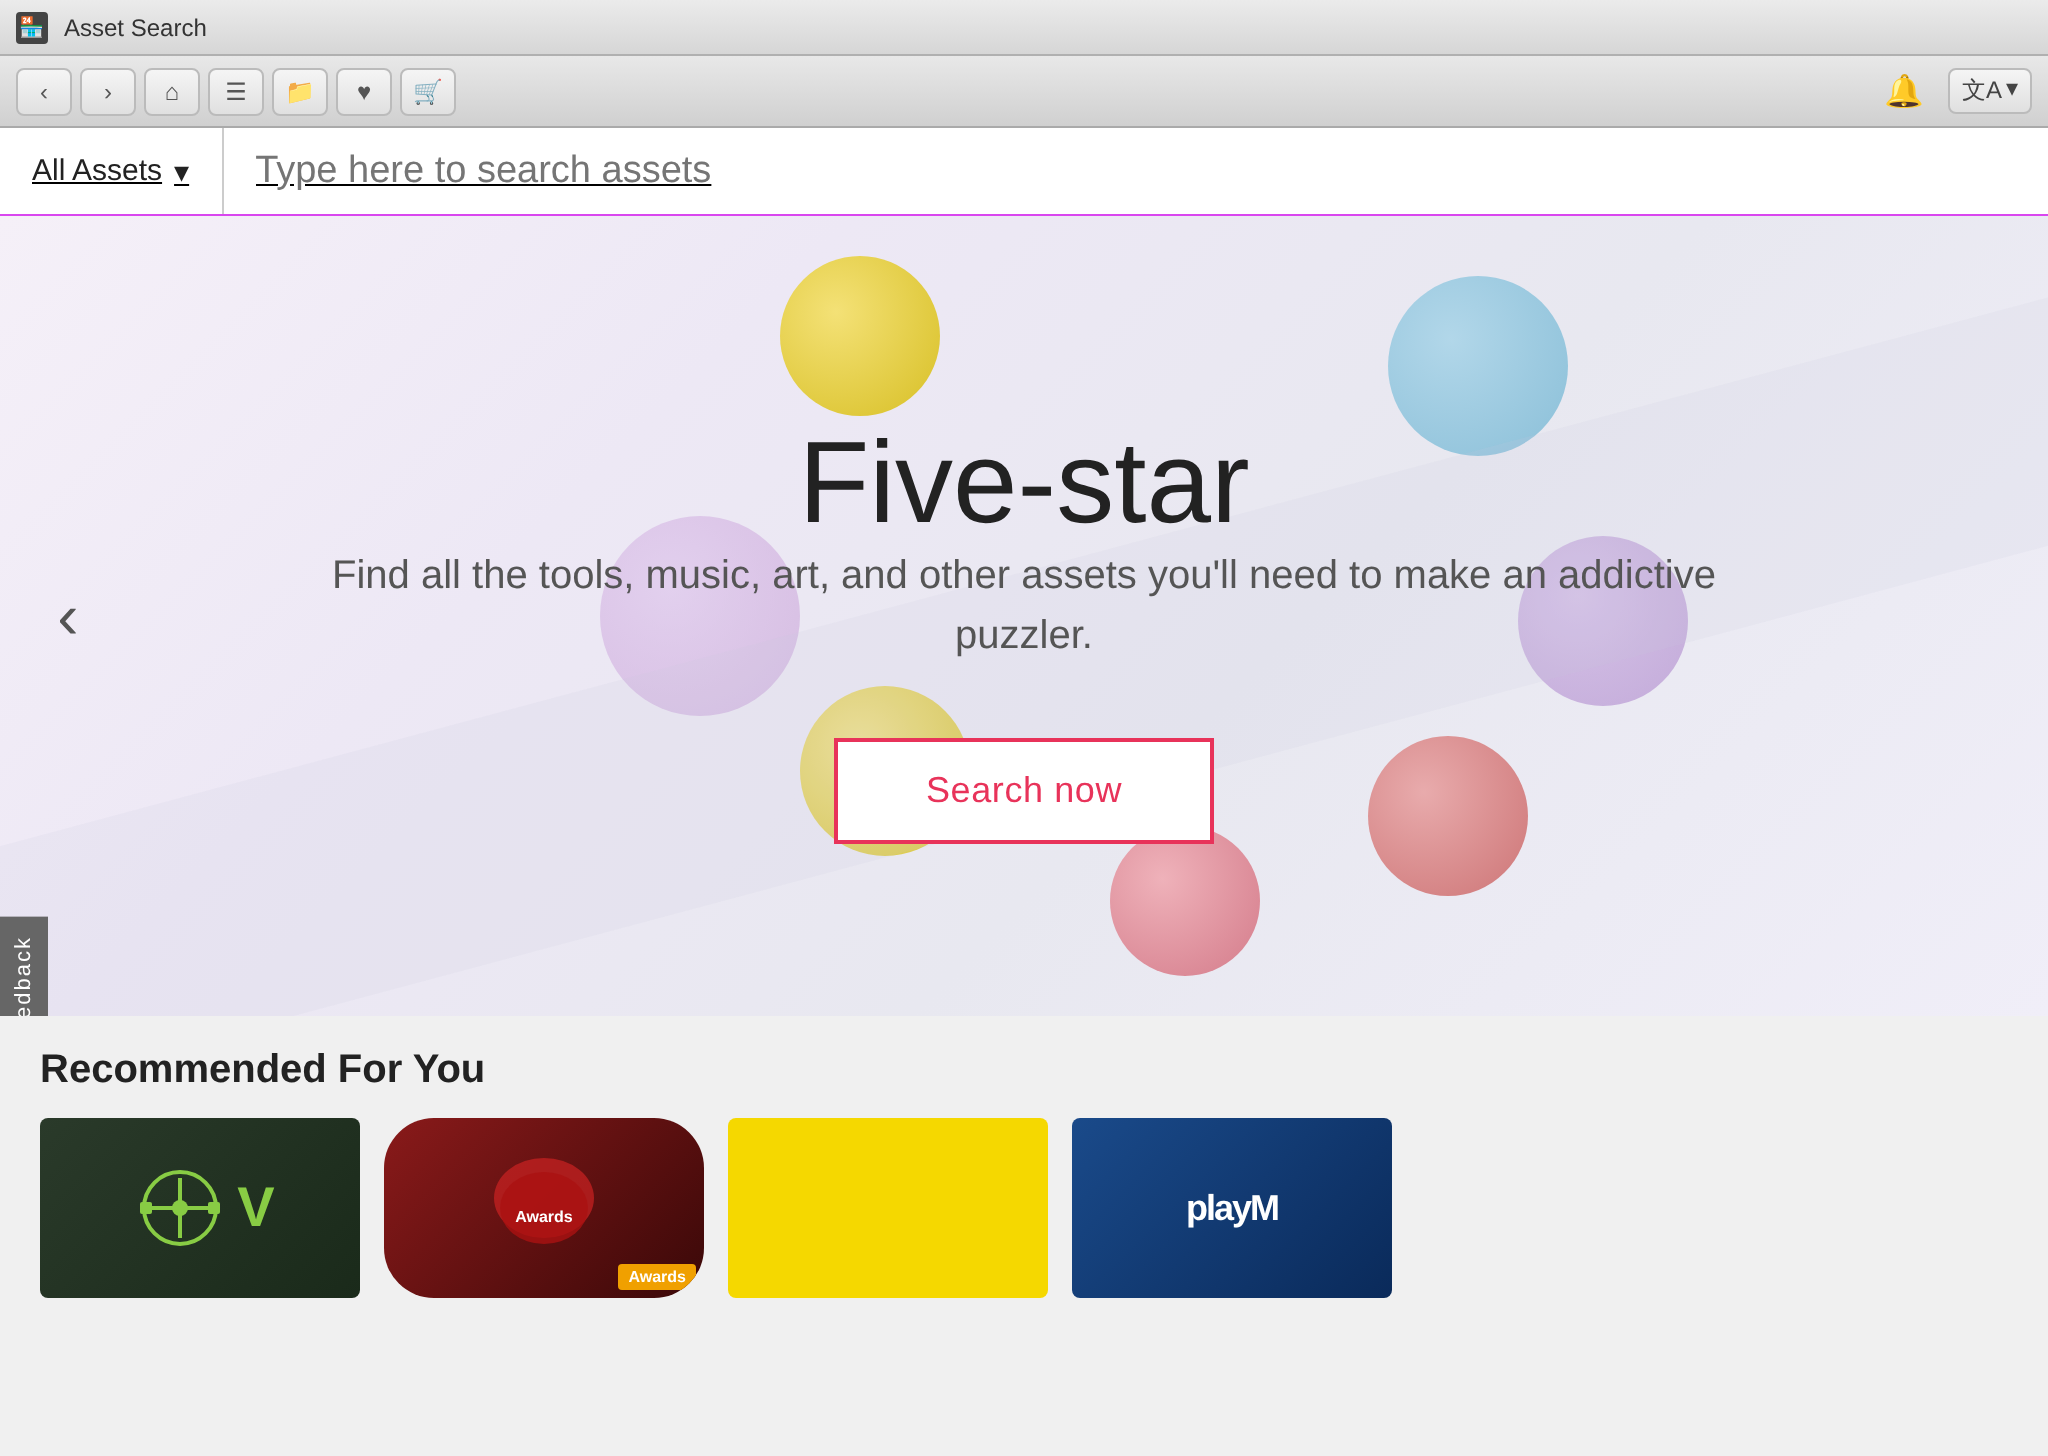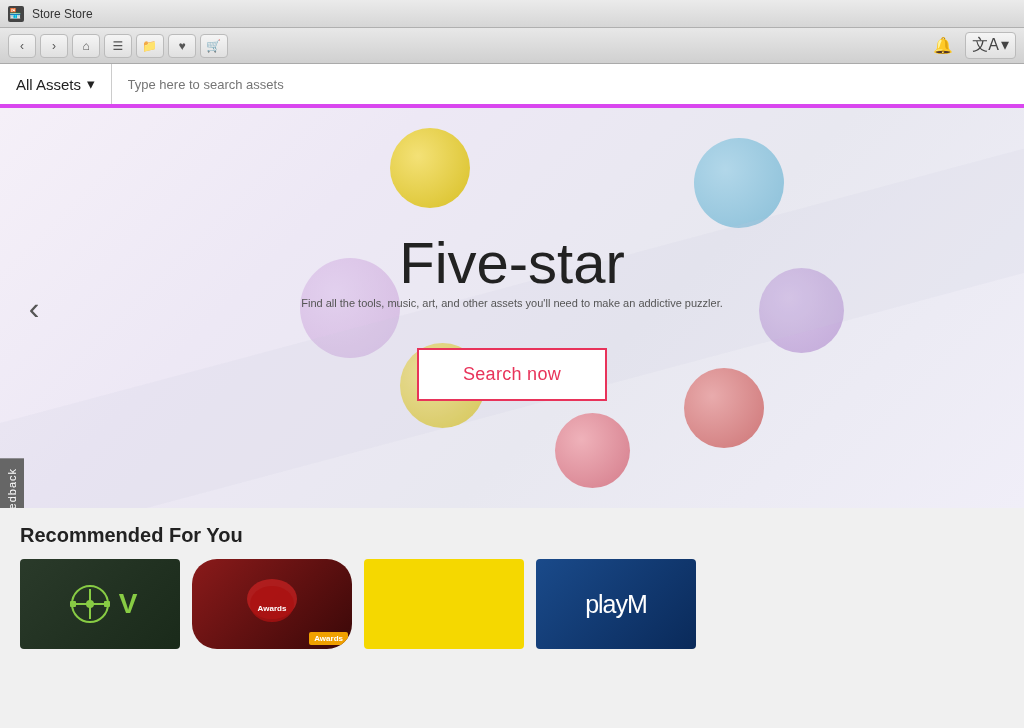--- a/index.html
+++ b/index.html
@@ -50,48 +50,49 @@
       display: flex; align-items: center; gap: 8px;
     }
     .nav-icon-btn {
       width: 28px; height: 24px;
       display: flex; align-items: center; justify-content: center;
       cursor: pointer;
       font-size: 16px; color: #444;
     }
     .lang-btn {
       display: flex; align-items: flex-start; gap: 2px;
-      font-size: 16px; color: #444; cursor: pointer;
+      font-size: 12px; color: #444; cursor: pointer;
       padding: 2px 6px;
       background: linear-gradient(to bottom, #f5f5f5, #e0e0e0);
       border: 1px solid #bbb;
       border-radius: 4px;
     }
 
     
     .search-bar {
       height: 44px;
       background: white;
-      border-bottom: 4px solid #d946ef;
+      border-bottom: 1px solid #d946ef;
       display: flex;
       align-items: center;
+      text-decoration: underline;
     }
     .search-category {
       display: flex; align-items: center; gap: 6px;
       padding: 0 16px;
       border-right: 1px solid #ccc;
       height: 100%;
       cursor: pointer;
       font-size: 15px; font-weight: 500; color: #222;
       background: white;
     }
     .search-input {
       flex: 1;
       border: none; outline: none;
-      font-size: 13px; color: #4d7c0f;
+      font-size: 19px; color: #4d7c0f;
       padding: 0 16px;
     }
 
     
     .hero {
       position: relative;
       height: 400px;
       background: linear-gradient(135deg, #f5f0f8 0%, #ede8f5 30%, #e8e8f0 60%, #f0eef8 100%);
       overflow: hidden;
       display: flex;
@@ -169,21 +170,21 @@
       margin-top: 16px;
     }
     .hero-title-bold {
       font-size: 64px;
       font-weight: 800;
       color: #111;
       line-height: 1.1;
       margin-bottom: 16px;
     }
     .hero-subtitle {
-      font-size: 11px;
+      font-size: 20px;
       color: #555;
       margin-bottom: 36px;
       line-height: 1.5;
     }
     .search-now-btn {
       display: inline-block;
       padding: 14px 44px;
       border: 2px solid #e8335a;
       background: white;
       color: #e8335a;
@@ -266,21 +267,21 @@
       display: flex; align-items: center; justify-content: center;
     }
   </style>
 </head>
 <body>
 
 <div class="title-bar">
   <div class="title-bar-icon">
     <span>🏪</span>
   </div>
-  <span class="title-bar-title">Store Store</span>
+  <span class="title-bar-title">Asset Search</span>
 </div>
 
 <div class="nav-bar">
   <div class="nav-btn">
     <span>‹</span>
   </div>
   <div class="nav-btn">
     <span>›</span>
   </div>
   <div class="nav-btn">
@@ -369,16 +370,16 @@
           <text x="35" y="42" text-anchor="middle" fill="white" font-size="8" font-weight="bold">Awards</text>
         </svg>
         <div style="position:absolute;bottom:4px;right:4px;background:#f0a000;color:white;font-size:8px;padding:2px 5px;border-radius:2px;font-weight:bold;">Awards</div>
       </div>
     </div>
 
     <div class="rec-card card-yellow">
     </div>
 
     <div class="rec-card card-blue">
-      <span style="color:white;font-size:25px;font-weight:400;letter-spacing:-1px">playM</span>
+      <span style="color:white;font-size:18px;font-weight:700;letter-spacing:-1px">playM</span>
     </div>
   </div>
 </div>
 
 </body></html>

